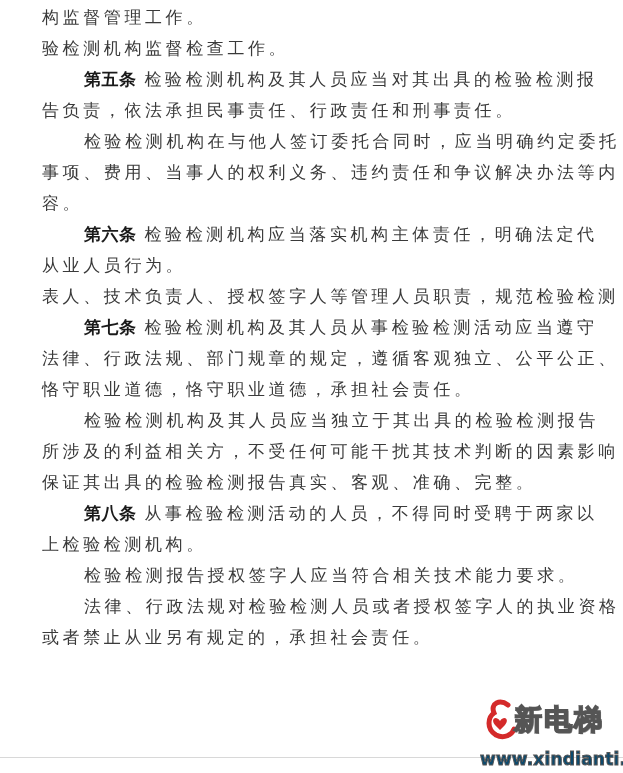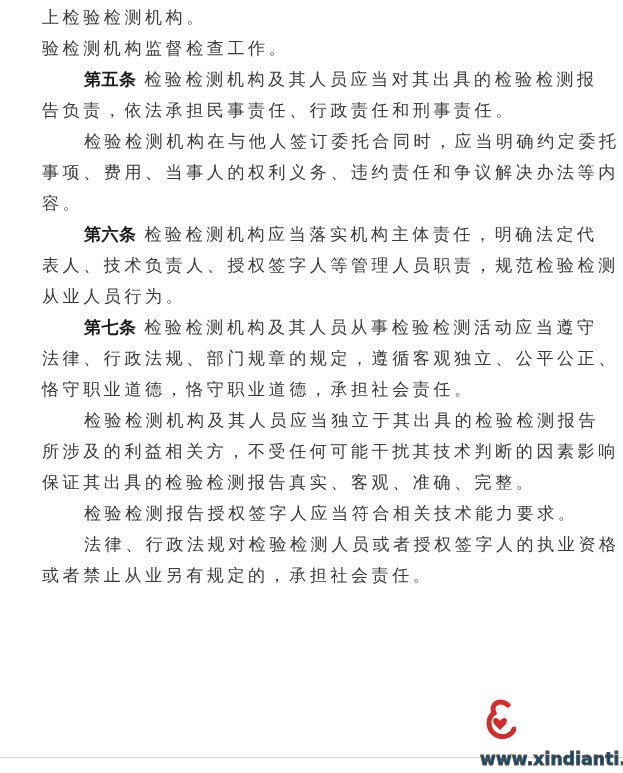--- a/index.html
+++ b/index.html
@@ -45,68 +45,73 @@
       font-size: 17px; letter-spacing: 0.2px; color: #0c4a6e;
       -webkit-text-stroke: 1px #555555;
     }
   </style>
 </head>
 <body>
 
 <div class="page">
 
   <div>
-    <div class="line">上检验检测机构。</div>
+    <div class="line">构监督管理工作。</div>
   </div>
 
   <div>
     <div class="line">验检测机构监督检查工作。</div>
   </div>
 
   <div>
     <div class="line indent"><span class="art">第五条</span><span>检验检测机构及其人员应当对其出具的检验检测报</span></div>
     <div class="line">告负责，依法承担民事责任、行政责任和刑事责任。</div>
   </div>
 
   <div>
     <div class="line indent">检验检测机构在与他人签订委托合同时，应当明确约定委托</div>
     <div class="line">事项、费用、当事人的权利义务、违约责任和争议解决办法等内</div>
     <div class="line">容。</div>
   </div>
 
   <div>
     <div class="line indent"><span class="art">第六条</span><span>检验检测机构应当落实机构主体责任，明确法定代</span></div>
+    <div class="line">从业人员行为。</div>
     <div class="line">表人、技术负责人、授权签字人等管理人员职责，规范检验检测</div>
-    <div class="line">从业人员行为。</div>
   </div>
 
   <div>
     <div class="line indent"><span class="art">第七条</span><span>检验检测机构及其人员从事检验检测活动应当遵守</span></div>
     <div class="line">法律、行政法规、部门规章的规定，遵循客观独立、公平公正、</div>
     <div class="line">恪守职业道德，恪守职业道德，承担社会责任。</div>
   </div>
 
   <div>
     <div class="line indent">检验检测机构及其人员应当独立于其出具的检验检测报告</div>
     <div class="line">所涉及的利益相关方，不受任何可能干扰其技术判断的因素影响，</div>
     <div class="line">保证其出具的检验检测报告真实、客观、准确、完整。</div>
   </div>
 
+  <div>
+    <div class="line indent"><span class="art">第八条</span><span>从事检验检测活动的人员，不得同时受聘于两家以</span></div>
+    <div class="line">上检验检测机构。</div>
+  </div>
 
   <div>
     <div class="line indent">检验检测报告授权签字人应当符合相关技术能力要求。</div>
   </div>
 
   <div>
     <div class="line indent">法律、行政法规对检验检测人员或者授权签字人的执业资格</div>
     <div class="line">或者禁止从业另有规定的，承担社会责任。</div>
   </div>
 </div>
 
 <div class="divider"></div>
 
 <div class="watermark">
   <svg class="wm-e" viewBox="0 0 30 42">
     <path d="M22 6 C14 0, 4 4, 8 14 C2 18, 0 30, 10 36 C18 40, 26 36, 28 30" fill="none" stroke="#d42a2a" stroke-width="5" stroke-linecap="round"></path>
     <path d="M14 22 C10 16, 4 20, 9 26 L14 31 L19 26 C24 20, 18 16, 14 22 Z" fill="#d42a2a"></path>
   </svg>
+  <div class="wm-title">新电梯</div>
   <div class="wm-url">www.xindianti.cn</div>
 </div>
 
 </body></html>

